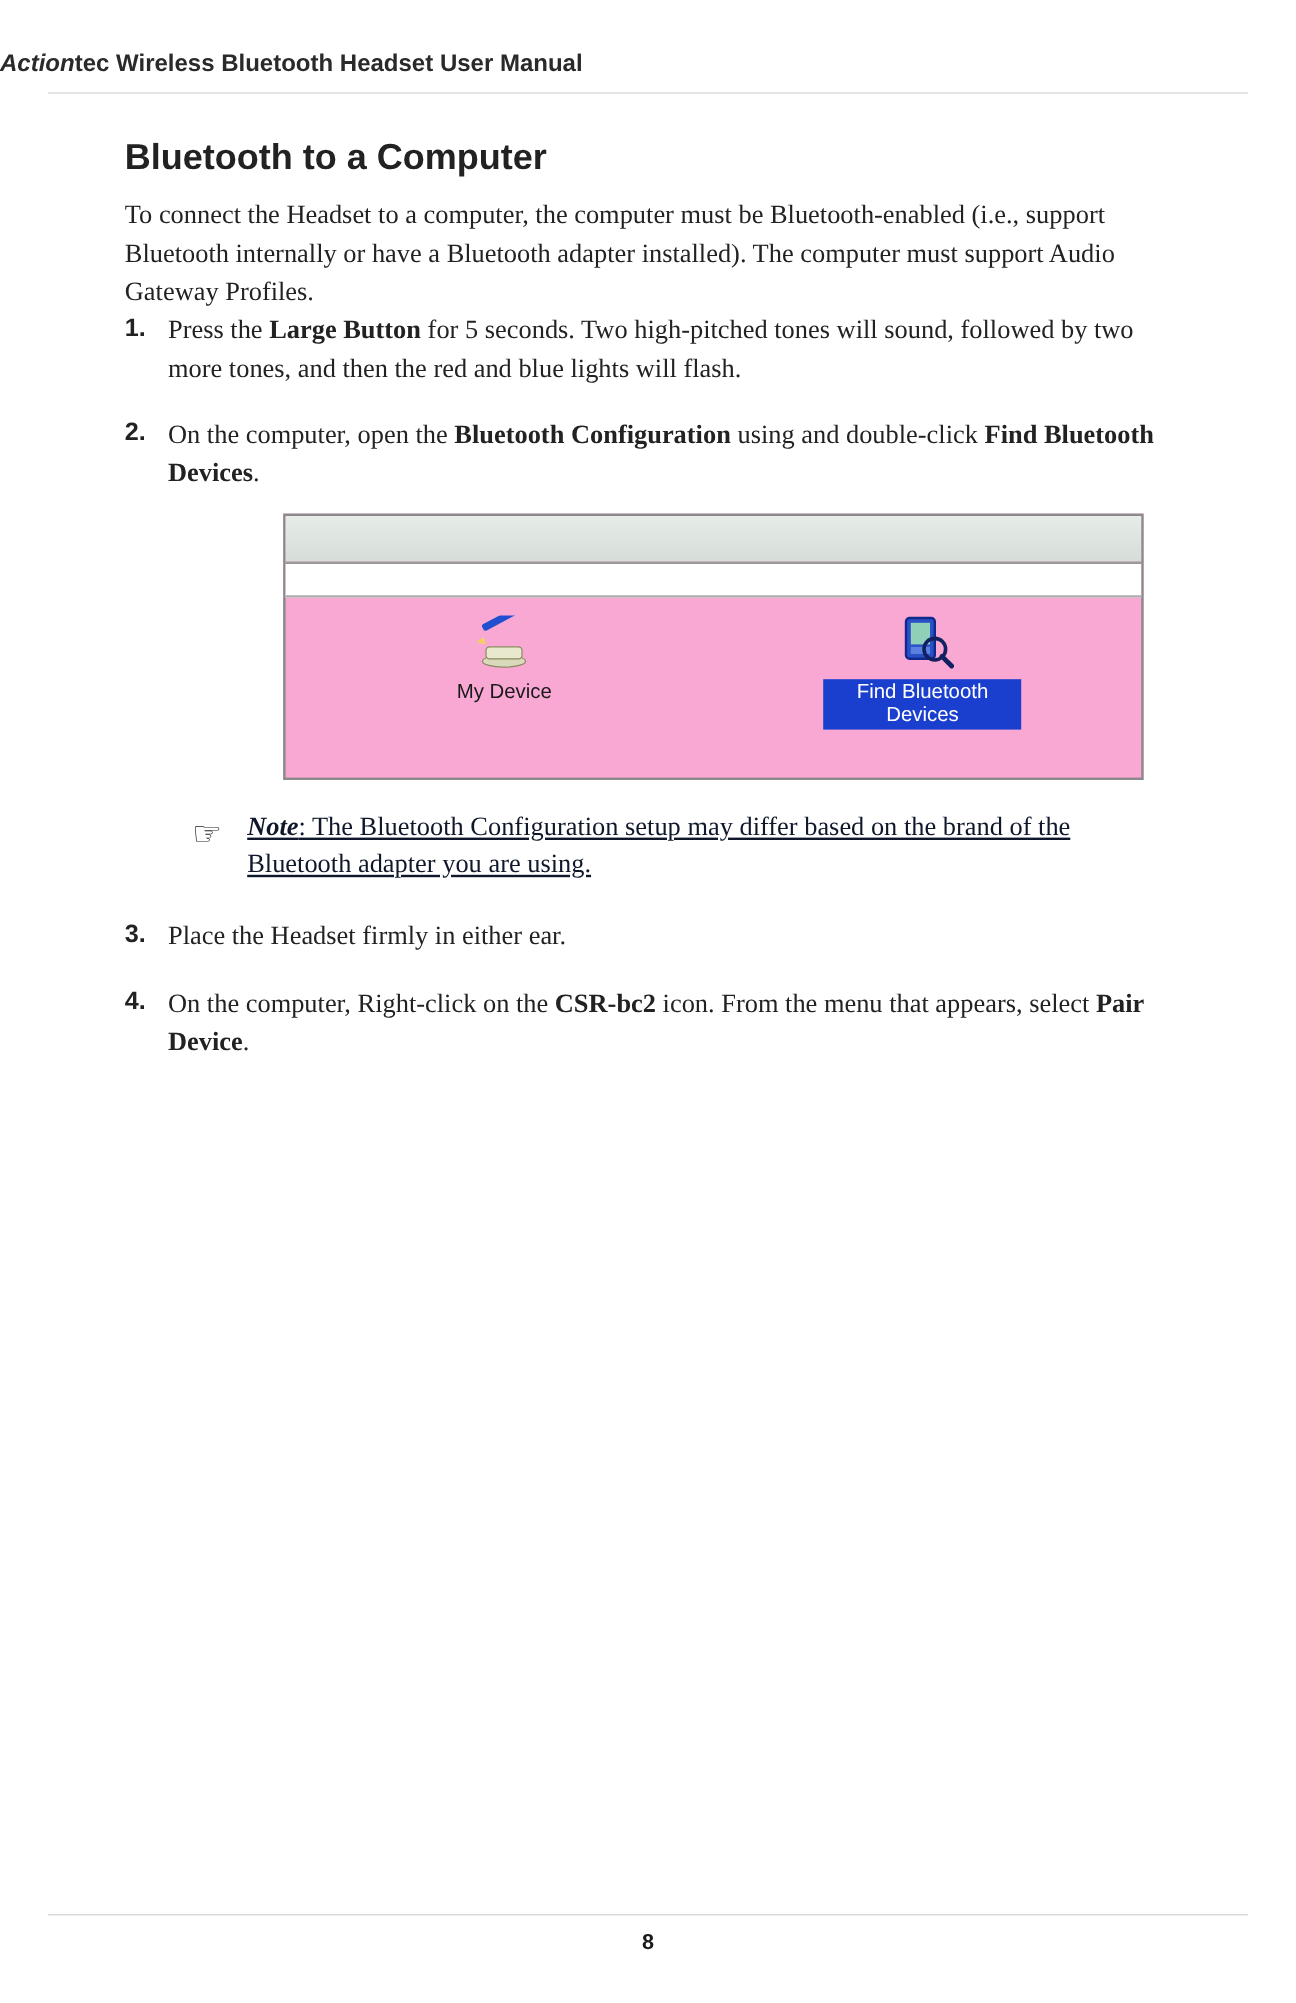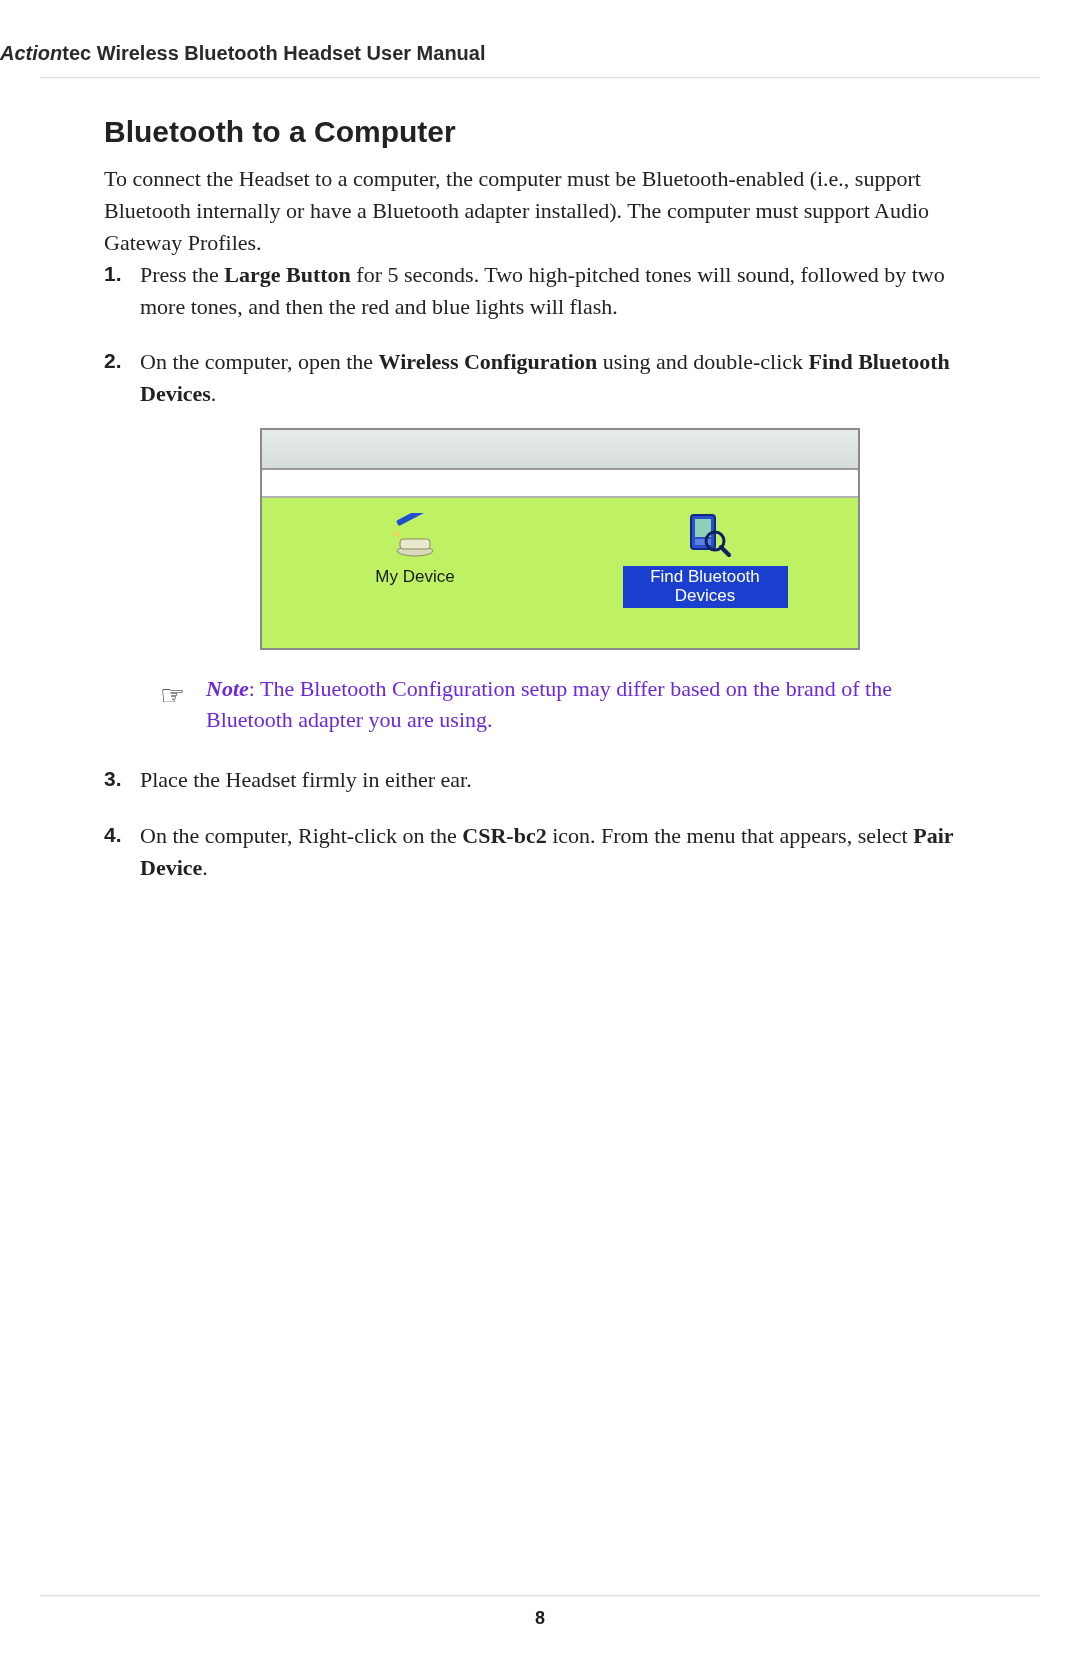--- a/index.html
+++ b/index.html
@@ -58,24 +58,24 @@
       left: -36px;
       top: 0;
       font-family: Arial, Helvetica, sans-serif;
       font-weight: bold;
       font-size: 21px;
     }
     .bold { font-weight: bold; }
 
     
     .bt-window {
-      margin: 18px 0 24px 120px;
-      width: 600px;
+      margin: 18px 0 24px 96px;
+      width: 717px;
       border: 2px solid #8a8a8a;
-      background: #bef264;
+      background: #f9a8d4;
     }
     .bt-toolbar {
       height: 40px;
       background: linear-gradient(to bottom, #e6ece8 0%, #d6dcd8 100%);
       border-bottom: 2px solid #9a9a9a;
     }
     .bt-addressbar {
       height: 28px;
       background: #ffffff;
       border-bottom: 2px solid #b0b0b0;
@@ -115,21 +115,21 @@
       align-items: flex-start;
       margin: 14px 0 28px 20px;
       font-size: 22px;
       line-height: 1.4;
     }
     .note-row .hand-icon {
       width: 46px; flex: 0 0 46px;
       font-size: 28px;
       margin-top: 2px;
     }
-    .note-row .note-text { flex: 1; font-style: italic; color: #6d28d9; }
+    .note-row .note-text { flex: 1; font-style: italic; color: #0f172a; text-decoration: underline; }
     .note-row .note-text .note-label { font-weight: bold; font-style: italic; }
     .note-row .note-text .note-body { font-style: normal; }
 
     .hr-bottom {
       position: absolute;
       left: 40px; right: 40px; bottom: 72px;
       height: 2px;
       background: linear-gradient(to bottom, #d0d0d0, #ffffff);
       border: none;
     }
@@ -156,21 +156,21 @@
   <p class="intro">To connect the Headset to a computer, the computer must be Bluetooth-enabled (i.e., support Bluetooth internally or have a Bluetooth adapter installed). The computer must support Audio Gateway Profiles.</p>
 
   <ol class="steps">
     <li>
       <span class="num">1.</span>
       <span>Press the </span><span class="bold">Large Button</span><span> for 5 seconds. Two high-pitched tones will sound, followed by two more tones, and then the red and blue lights will flash.</span>
     </li>
 
     <li>
       <span class="num">2.</span>
-      <span>On the computer, open the </span><span class="bold">Wireless Configuration</span><span> using and double-click </span><span class="bold">Find Bluetooth Devices</span><span>.</span>
+      <span>On the computer, open the </span><span class="bold">Bluetooth Configuration</span><span> using and double-click </span><span class="bold">Find Bluetooth Devices</span><span>.</span>
 
       
       <div class="bt-window">
         <div class="bt-toolbar"></div>
         <div class="bt-addressbar"></div>
         <div class="bt-body">
 
           <div class="bt-item">
             <div class="icon-slot">
               <svg width="50" height="44" viewBox="0 0 50 44">

